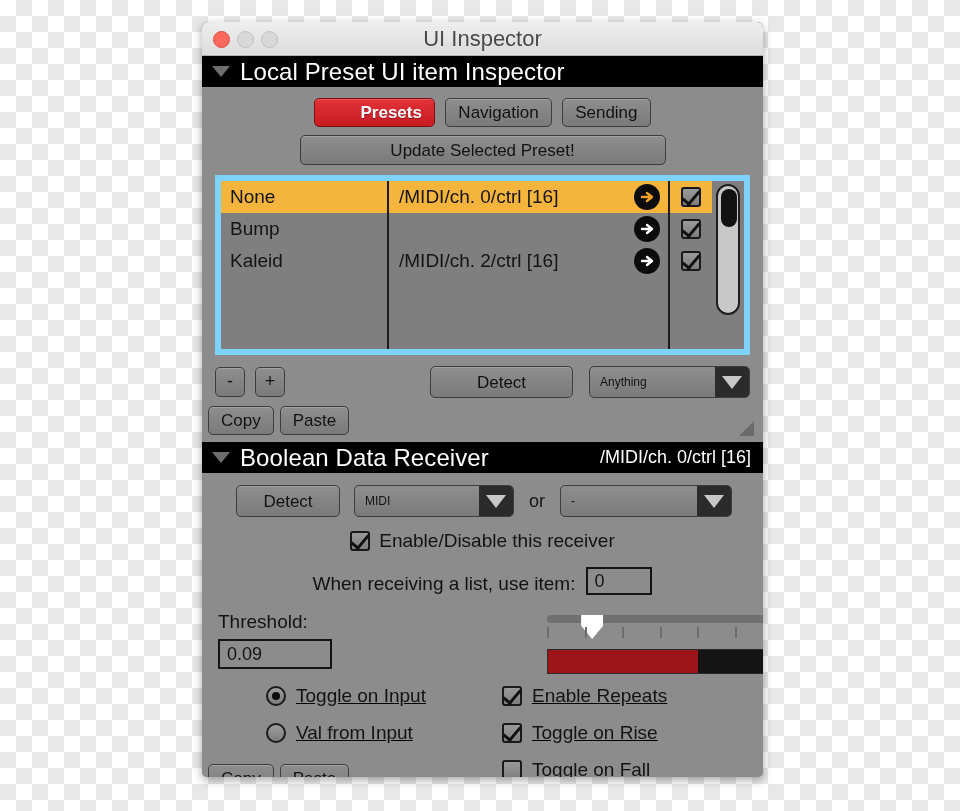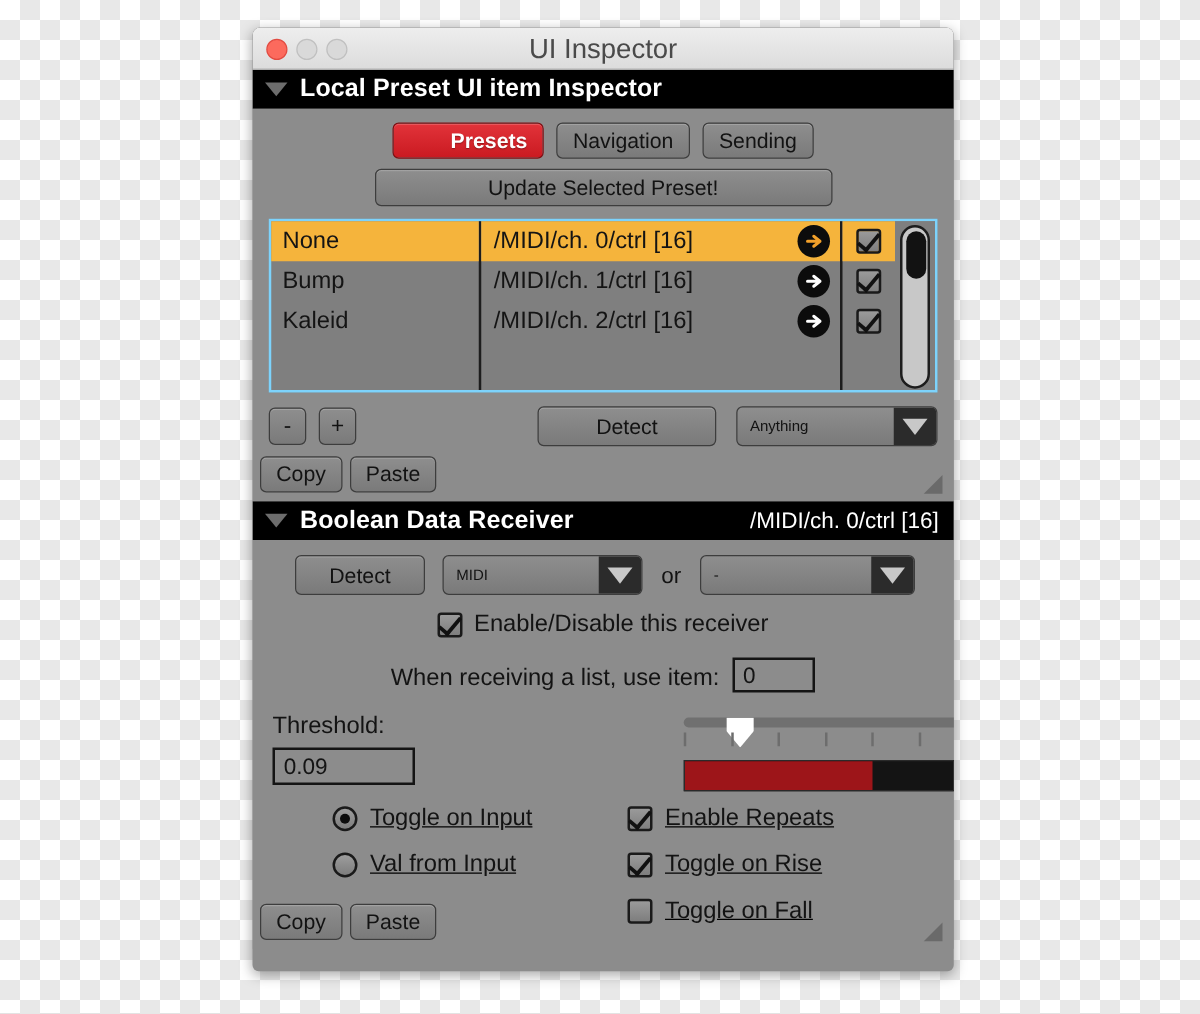--- a/index.html
+++ b/index.html
@@ -70,22 +70,22 @@
     padding: 0 10px;
   }
   .section-header .tri {
     width: 0; height: 0;
     border-left: 9px solid transparent;
     border-right: 9px solid transparent;
     border-top: 11px solid #6d6d6d;
     margin-right: 10px;
   }
   .section-header .hdr-title {
-    font-size: 20px;
-    font-weight: bold;
+    font-size: 24px;
+    font-weight: normal;
     letter-spacing: 0.1px;
   }
   .section-header .hdr-addr {
     margin-left: auto;
     font-size: 18px;
     font-weight: normal;
     padding-right: 2px;
   }
 
   
@@ -120,22 +120,22 @@
     padding-top: 11px;
   }
   #tabrow .btn { margin: 0 3px; height: 29px; line-height: 20px; }
 
   #updaterow { text-align: center; padding-top: 8px; }
   #updaterow .btn { width: 366px; height: 30px; line-height: 21px; }
 
   
   #table-wrap {
     margin: 10px 13px 0 13px;
-    height: 139px;
-    border: 2px solid #7dd3fc;
+    height: 180px;
+    border: 6px solid #7dd3fc;
     background: #7f7f7f;
     display: flex;
     box-sizing: border-box;
     position: relative;
   }
   .col-name { width: 168px; border-right: 2px solid #1d1d1d; box-sizing: border-box; }
   .col-addr { flex: 1; border-right: 2px solid #1d1d1d; box-sizing: border-box; position: relative; }
   .col-chk  { width: 42px; box-sizing: border-box; }
   .col-scroll {
     width: 32px;
@@ -461,21 +461,20 @@
       <div class="col-addr">
         <div class="rowcell sel">
           <span>/MIDI/ch. 0/ctrl [16]</span>
           <span class="arrow-badge">
             <svg width="16" height="16" viewBox="0 0 16 16">
                 <path d="M3 8h7M8 4l5 4-5 4" stroke="#f2a02a" stroke-width="2.4" fill="none" stroke-linecap="round" stroke-linejoin="round"></path>
               </svg>
           </span>
         </div>
         <div class="rowcell">
-          <span>/MIDI/ch. 1/ctrl [16]</span>
           <span class="arrow-badge">
             <svg width="16" height="16" viewBox="0 0 16 16">
                 <path d="M3 8h7M8 4l5 4-5 4" stroke="#ffffff" stroke-width="2.4" fill="none" stroke-linecap="round" stroke-linejoin="round"></path>
               </svg>
           </span>
         </div>
         <div class="rowcell">
           <span>/MIDI/ch. 2/ctrl [16]</span>
           <span class="arrow-badge">
             <svg width="16" height="16" viewBox="0 0 16 16">

